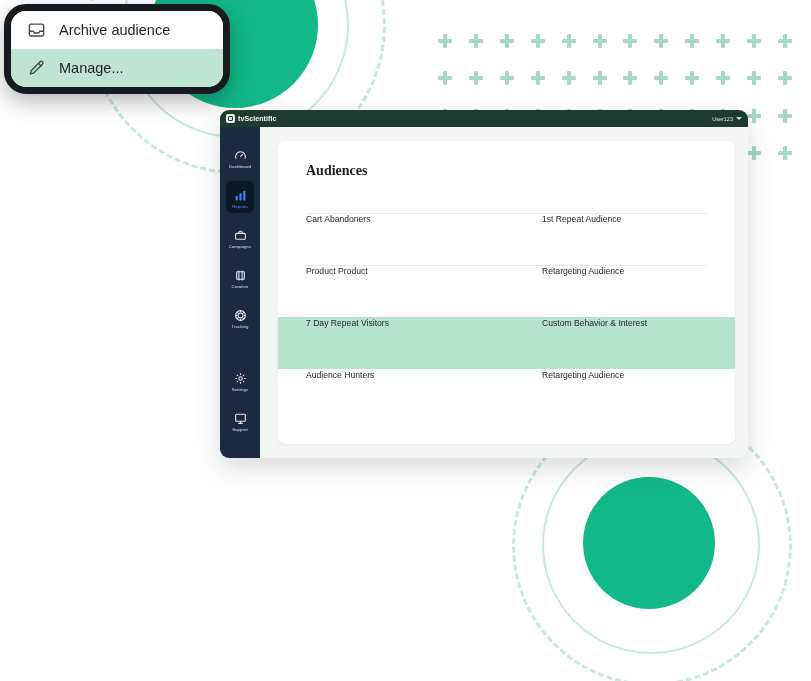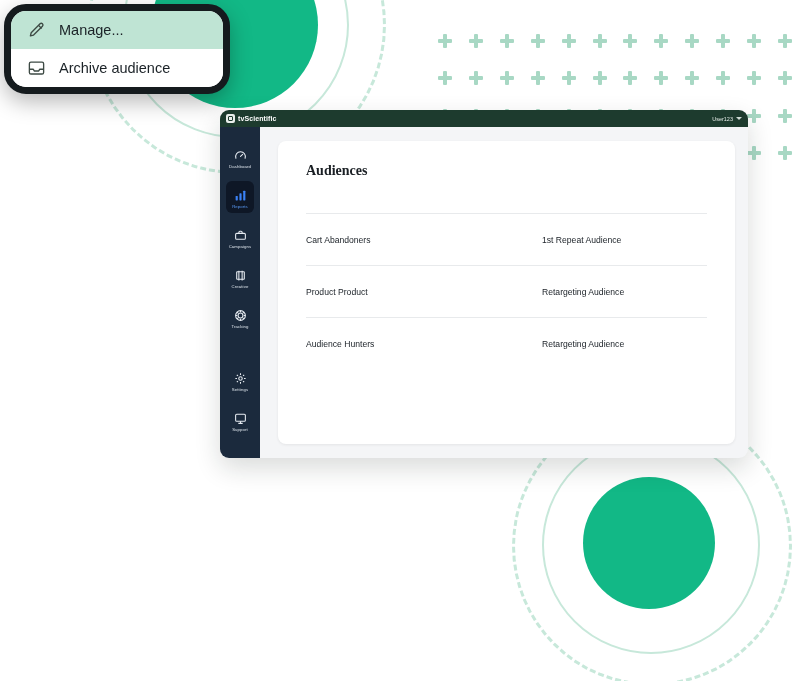--- a/index.html
+++ b/index.html
@@ -198,21 +198,21 @@
   }
   #page-title {
     font-size: 14px;
     font-weight: bold;
     color: #1a1f24;
     margin: 0 0 34px 28px;
     font-family: Liberation Serif, serif;
   }
   .aud-row {
     display: flex;
-    align-items: center;
+    align-items: flex-start;
     height: 52px;
     border-top: 1px solid #e8eaec;
     margin: 0 28px;
     padding: 0;
     box-sizing: border-box;
   }
   .aud-row.highlight {
     background: #b5e3ce;
     border-top-color: transparent;
     margin: 0;
@@ -424,44 +424,48 @@
         <div id="page-title">Audiences</div>
         <div id="aud-rows">
             <div class="aud-row">
               <span class="aud-name">Cart Abandoners</span>
               <span class="aud-type">1st Repeat Audience</span>
             </div>
             <div class="aud-row">
               <span class="aud-name">Product Product</span>
               <span class="aud-type">Retargeting Audience</span>
             </div>
+            <div class="aud-row highlight">
+              <span class="aud-name">7 Day Repeat Visitors</span>
+              <span class="aud-type">Custom Behavior &amp; Interest</span>
+            </div>
             <div class="aud-row">
               <span class="aud-name">Audience Hunters</span>
               <span class="aud-type">Retargeting Audience</span>
             </div>
           </div>
       </div>
     </div>
 
   </div>
 
   <div id="context-menu">
+      <div class="menu-item">
+        <span class="menu-ico">
+          <svg viewBox="0 0 24 24" fill="none" stroke="currentColor" stroke-width="1.7" stroke-linejoin="round">
+            <rect x="3" y="4" width="18" height="15" rx="2"></rect>
+            <path d="M3 13h5l1.4 2.2h5.2L16 13h5"></path>
+          </svg>
+        </span>
+        <span class="menu-lbl">Archive audience</span>
+      </div>
       <div class="menu-item selected">
         <span class="menu-ico">
           <svg viewBox="0 0 24 24" fill="none" stroke="currentColor" stroke-width="1.7" stroke-linejoin="round">
             <path d="M16.5 3.6a2.1 2.1 0 0 1 3 3L8.3 17.8l-4 1 1-4z"></path>
             <path d="M14.6 5.5l3.9 3.9"></path>
           </svg>
         </span>
         <span class="menu-lbl">Manage...</span>
       </div>
-      <div class="menu-item">
-        <span class="menu-ico">
-          <svg viewBox="0 0 24 24" fill="none" stroke="currentColor" stroke-width="1.7" stroke-linejoin="round">
-            <rect x="3" y="4" width="18" height="15" rx="2"></rect>
-            <path d="M3 13h5l1.4 2.2h5.2L16 13h5"></path>
-          </svg>
-        </span>
-        <span class="menu-lbl">Archive audience</span>
-      </div>
     </div>
 
 </div>
 
 </body></html>

